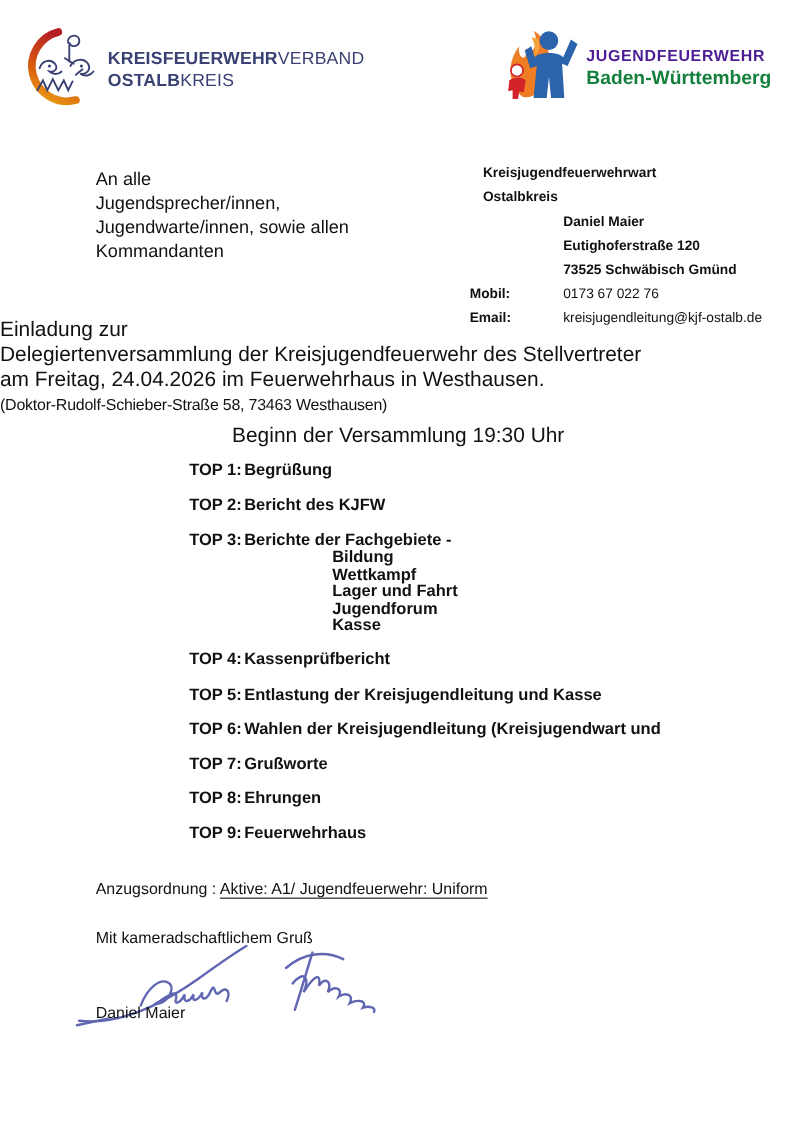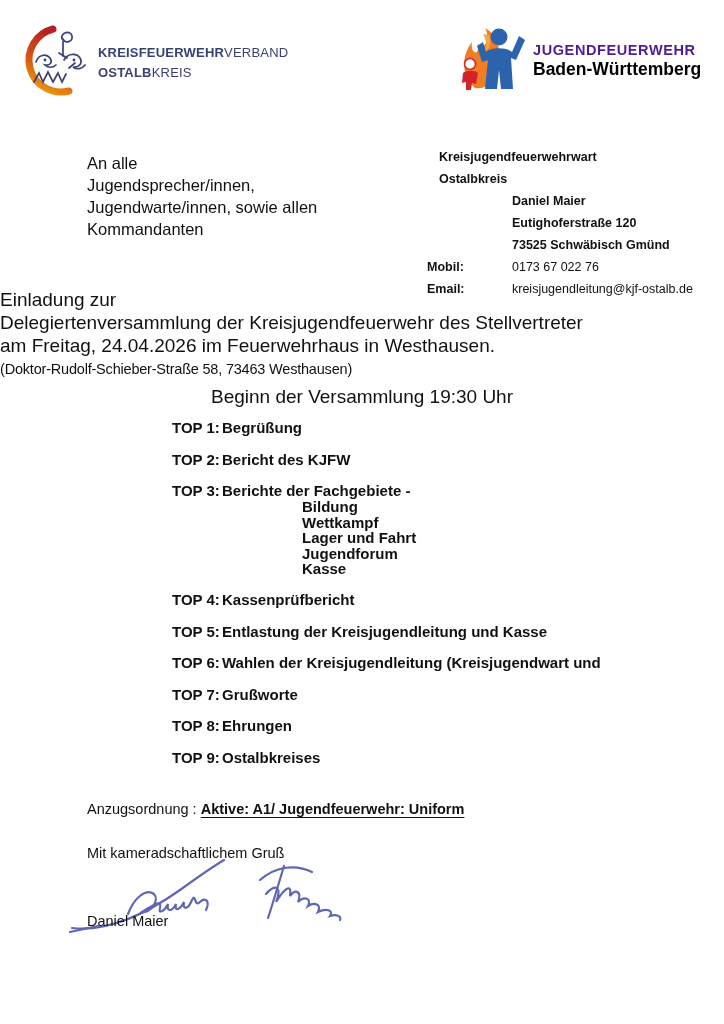--- a/index.html
+++ b/index.html
@@ -7,26 +7,26 @@
     position:relative;
     width:724px;height:1024px;
     margin:0 auto;
     background:#ffffff;
     font-family:"Liberation Sans", sans-serif;
     color:#111111;
     overflow:hidden;
   }
   
   .logo-left{position:absolute;left:12px;top:22px;display:flex;align-items:center;}
-  .logo-left .logo-text{margin-left:6px;color:#3a4173;line-height:20px;font-size:13px;letter-spacing:.2px;}
+  .logo-left .logo-text{margin-left:6px;color:#3a4173;line-height:20px;font-size:16px;letter-spacing:.2px;}
   .logo-left .b{font-weight:bold;}
   .logo-right{position:absolute;left:453px;top:24px;display:flex;align-items:center;}
   .logo-right .logo-text{margin-left:6px;line-height:19px;}
   .lr1{color:#4c1d95;font-weight:bold;font-size:14.5px;letter-spacing:.6px;}
-  .lr2{color:#000000;font-weight:bold;font-size:17.5px;}
+  .lr2{color:#15803d;font-weight:bold;font-size:17.5px;}
   
   .recipient{position:absolute;left:87px;top:152px;font-size:16.5px;line-height:22px;}
   .recipient span{display:block;}
   
   .contact{position:absolute;left:427px;top:146px;width:290px;font-size:12.5px;line-height:22px;}
   .contact-row{display:flex;}
   .c-label{flex:0 0 85px;font-weight:bold;}
   .c-value{font-weight:normal;}
   .c-bold{font-weight:bold;}
   .org{font-weight:bold;margin-left:12px;}
@@ -39,21 +39,21 @@
   .begin-line .b{font-weight:normal;}
   
   .agenda{position:absolute;left:172px;top:420px;width:440px;font-size:15px;font-weight:bold;line-height:16px;}
   .agenda-item{display:flex;margin-bottom:15.5px;}
   .top-label{flex:0 0 50px;}
   .top-text span{display:block;}
   .sub-list{margin-left:80px;line-height:15.6px;}
   .sub-list span{display:block;}
   
   .dresscode{position:absolute;left:87px;top:801px;font-size:14.5px;}
-  .dresscode .val{font-weight:bold;text-decoration:underline;text-underline-offset:3px;}
+  .dresscode .val{font-weight:normal;text-decoration:underline;text-underline-offset:3px;}
   .closing{position:absolute;left:87px;top:845px;font-size:14.5px;}
   .signature{position:absolute;left:68px;top:856px;}
   .sig-name{position:absolute;left:87px;top:913px;font-size:14.5px;}
 </style>
 </head>
 <body>
 
 <div class="page">
 
   <div class="logo-left">
@@ -211,21 +211,21 @@
     <div class="agenda-item">
       <span class="top-label">TOP 8:</span>
       <span class="top-text">
           <span>Ehrungen</span>
         </span>
     </div>
 
     <div class="agenda-item">
       <span class="top-label">TOP 9:</span>
       <span class="top-text">
-          <span>Ostalbkreises</span>
+          <span>Feuerwehrhaus</span>
         </span>
     </div>
 
   </div>
 
   <div class="dresscode">
     <span>Anzugsordnung : </span><span class="val">Aktive: A1/ Jugendfeuerwehr: Uniform</span>
   </div>
 
   <div class="closing">Mit kameradschaftlichem Gruß</div>

